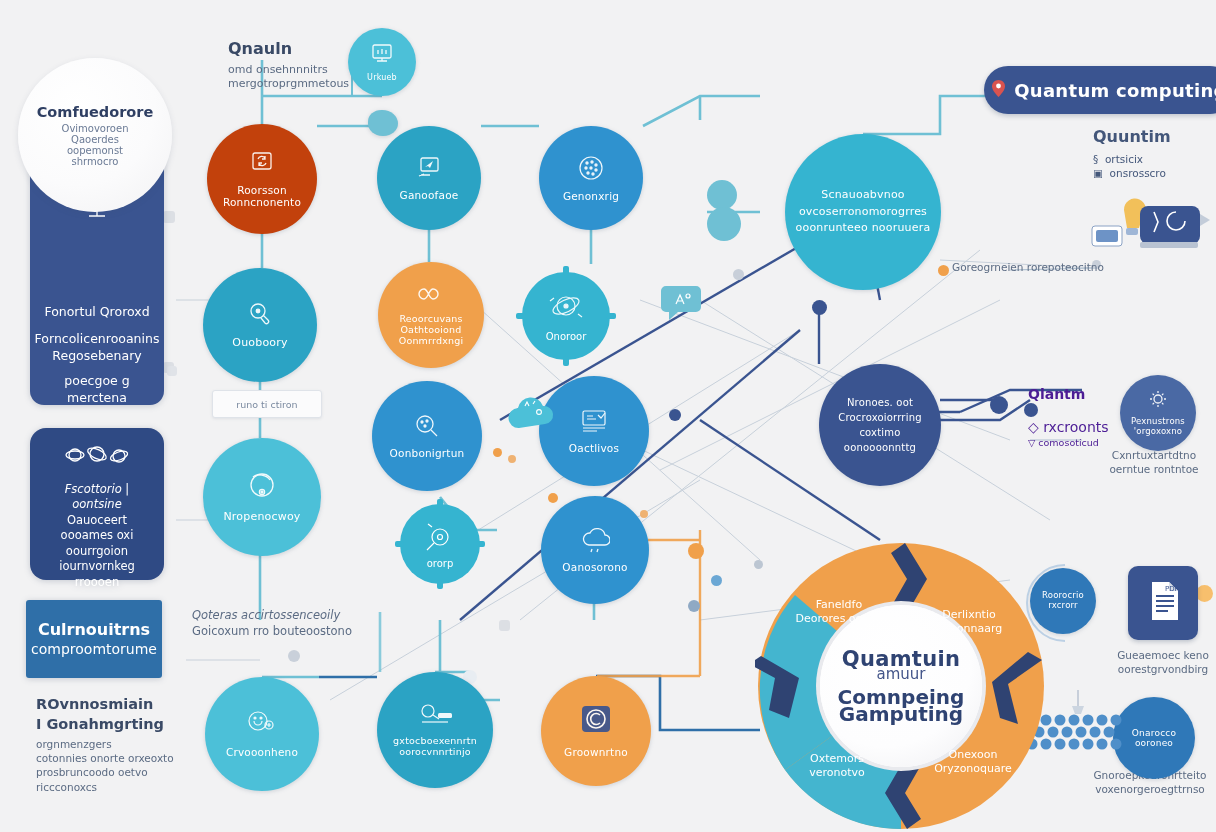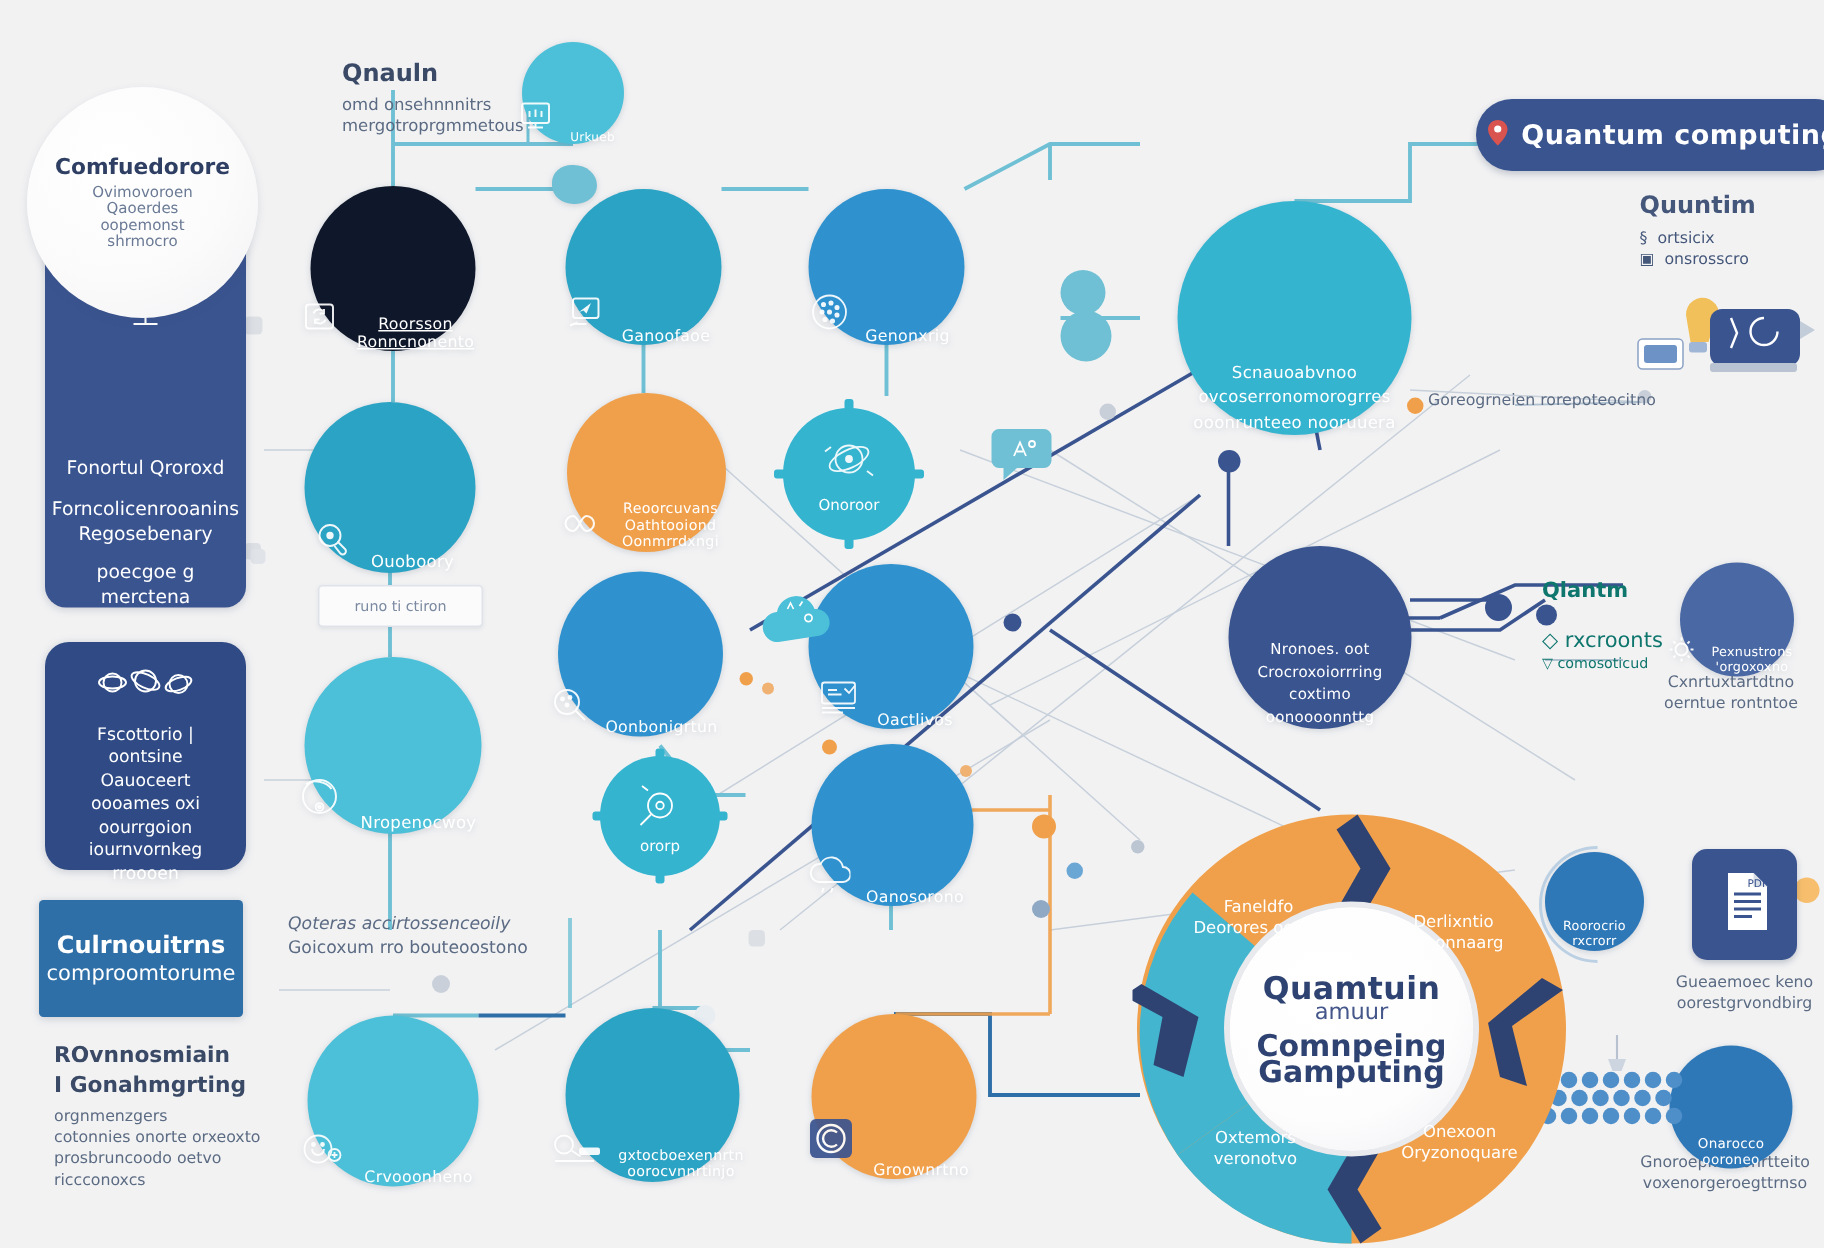--- a/index.html
+++ b/index.html
@@ -9,21 +9,21 @@
     font-family:"DejaVu Sans","Liberation Sans",sans-serif;
     position:relative;
   }
   #stage{position:absolute;inset:0;}
   .layer{position:absolute;inset:0;}
   svg.edges{position:absolute;left:0;top:0;width:1216px;height:832px;}
 
   
   .node{
     position:absolute;border-radius:50%;
-    display:flex;flex-direction:row;align-items:flex-end;justify-content:center;
+    display:flex;flex-direction:column;align-items:center;justify-content:center;
     text-align:center;color:#ffffff;
     box-sizing:border-box;
     line-height:1.15;
     filter:drop-shadow(0 1px 2px rgba(40,60,90,.18));
   }
   .node .ico{opacity:.92;margin-bottom:4px;display:block;}
   .node .lbl{padding:0 10px;letter-spacing:.2px;}
 
   
   .panel{
@@ -213,21 +213,21 @@
     <span class="ico" style="margin-bottom:8px;">
       <svg width="68" height="26" viewBox="0 0 68 26" fill="none" stroke="#ffffff" stroke-width="1.3">
         <circle cx="12" cy="13" r="6"></circle>
           <ellipse cx="12" cy="13" rx="9" ry="4"></ellipse>
         <circle cx="34" cy="12" r="7"></circle>
           <ellipse cx="34" cy="12" rx="10" ry="4.5" transform="rotate(25 34 12)"></ellipse>
         <circle cx="56" cy="14" r="6"></circle>
           <ellipse cx="56" cy="14" rx="9" ry="4" transform="rotate(-20 56 14)"></ellipse>
       </svg>
     </span>
-    <div class="ptxt blur-txt" style="font-size:11.5px;">Fscottorio | oontsine</div>
+    <div class="ptxt blur-txt" style="font-size:11.5px;font-style:italic;">Fscottorio | oontsine</div>
     <div class="ptxt blur-txt" style="font-size:11.5px;">Oauoceert oooames oxi</div>
     <div class="ptxt blur-txt" style="font-size:11.5px;">oourrgoion iournvornkeg</div>
     <div class="ptxt blur-txt" style="font-size:11.5px;">rroooen</div>
   </div>
 
   <div class="panel" style="left:26px;top:600px;width:136px;height:78px;background:#2f6fa8;border-radius:3px;justify-content:center;">
     <div class="ptxt blur-txt" style="font-size:16px;font-weight:bold;">Culrnouitrns</div>
     <div class="ptxt blur-txt" style="font-size:14px;">comproomtorume</div>
   </div>
 
@@ -290,21 +290,21 @@
     </span>
     <span class="blur-txt" style="font-size:18px;font-weight:bold;letter-spacing:.3px;">Quantum computing</span>
   </div>
 
   <div class="cap left" style="left:1093px;top:126px;width:124px;color:#44577a;">
     <div class="blur-txt" style="font-size:16px;font-weight:bold;">Quuntim</div>
     <div class="blur-txt" style="font-size:10.5px;margin-top:4px;">§&nbsp; ortsicix</div>
     <div class="blur-txt" style="font-size:10.5px;">▣&nbsp; onsrosscro</div>
   </div>
 
-  <div class="cap left" style="left:1028px;top:385px;width:112px;color:#0f766e;">
+  <div class="cap left" style="left:1028px;top:385px;width:112px;color:#4c1d95;">
     <div class="blur-txt" style="font-size:14px;font-weight:bold;">Qlantm</div>
     <div class="blur-txt" style="font-size:14px;margin-top:14px;">◇ rxcroonts</div>
     <div class="blur-txt" style="font-size:9.5px;">▽ comosoticud</div>
   </div>
 
   <div style="position:absolute;left:1090px;top:192px;width:120px;height:62px;">
     <svg width="120" height="62" viewBox="0 0 120 62">
       <path d="M34 18 a11 11 0 1 1 18 8 l-3 10 h-12 z" fill="#f2c05a"></path>
       <rect x="36" y="36" width="12" height="7" rx="2" fill="#9fb6d6"></rect>
       <rect x="2" y="34" width="30" height="20" rx="3" fill="#ffffff" stroke="#8ba2c4"></rect>
@@ -324,21 +324,21 @@
         <svg width="26" height="22" viewBox="0 0 26 22" fill="none" stroke="#fff" stroke-width="1.3">
             <rect x="4" y="3" width="18" height="13" rx="1.5"></rect>
             <path d="M9 8v4M13 7v5M17 8v4M8 19h10M13 16v3"></path>
           </svg>
       </span>
       <span class="lbl blur-txt" style="font-size:8px;">Urkueb</span>
     </div>
 
     <div class="node" style="left:368px;top:110px;width:30px;height:26px;background:#6fc0d4;border-radius:46% 54% 50% 50%;"></div>
 
-    <div class="node" style="left:207px;top:124px;width:110px;height:110px;background:#0f172a;text-decoration:underline;">
+    <div class="node" style="left:207px;top:124px;width:110px;height:110px;background:#c2410c;">
       <span class="ico">
         <svg width="30" height="26" viewBox="0 0 30 26" fill="none" stroke="#fff" stroke-width="1.3">
             <rect x="6" y="3" width="18" height="16" rx="2"></rect>
             <path d="M11 9a4 4 0 0 1 7-1M19 13a4 4 0 0 1-7 1M18 6v3h-3M12 16v-3h3"></path>
           </svg>
       </span>
       <span class="lbl blur-txt" style="font-size:10.5px;">Roorsson Ronncnonento</span>
     </div>
 
     <div class="node" style="left:377px;top:126px;width:104px;height:104px;background:#2ba3c4;">

